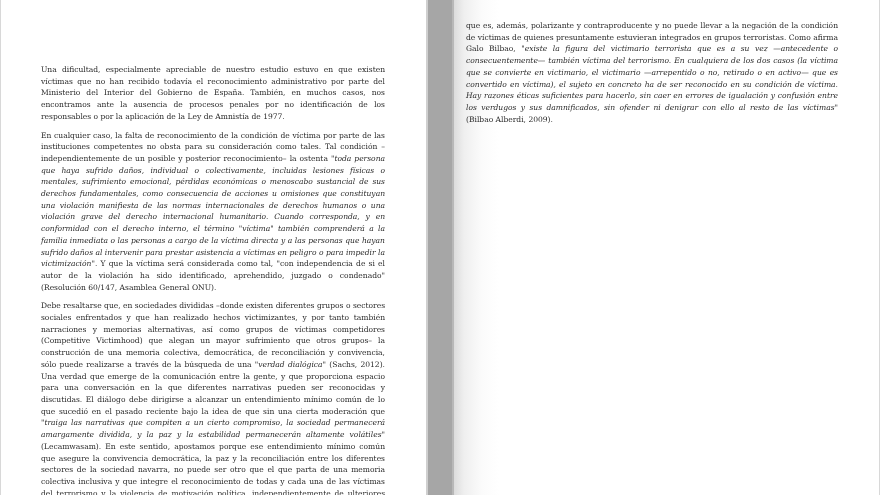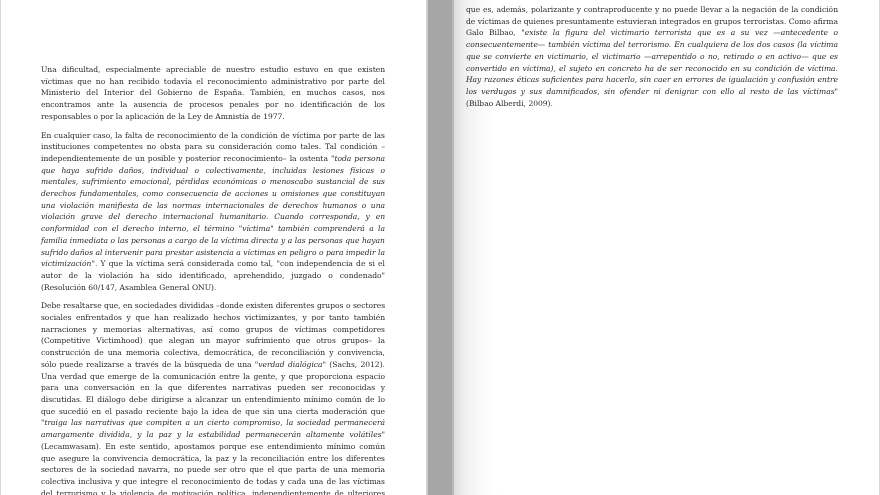--- a/index.html
+++ b/index.html
@@ -76,21 +76,21 @@
       hyphens: auto;
     }
     .page-left .body-text {
       left: 40px;
       width: 344px;
       top: 64px;
     }
     .page-right .body-text {
       left: 12px;
       width: 372px;
-      top: 4px;
+      top: 20px;
     }
     .body-text p {
       margin: 0 0 7px 0;
     }
     .body-text em {
       font-style: italic;
     }
   </style>
 </head>
 <body>

